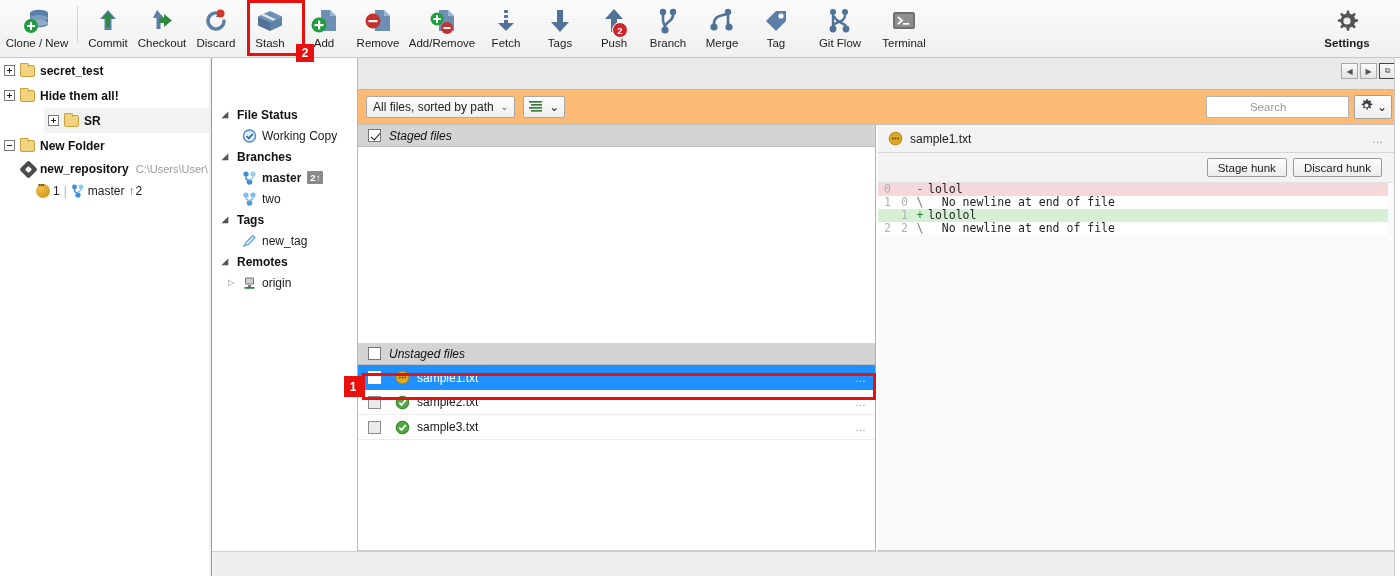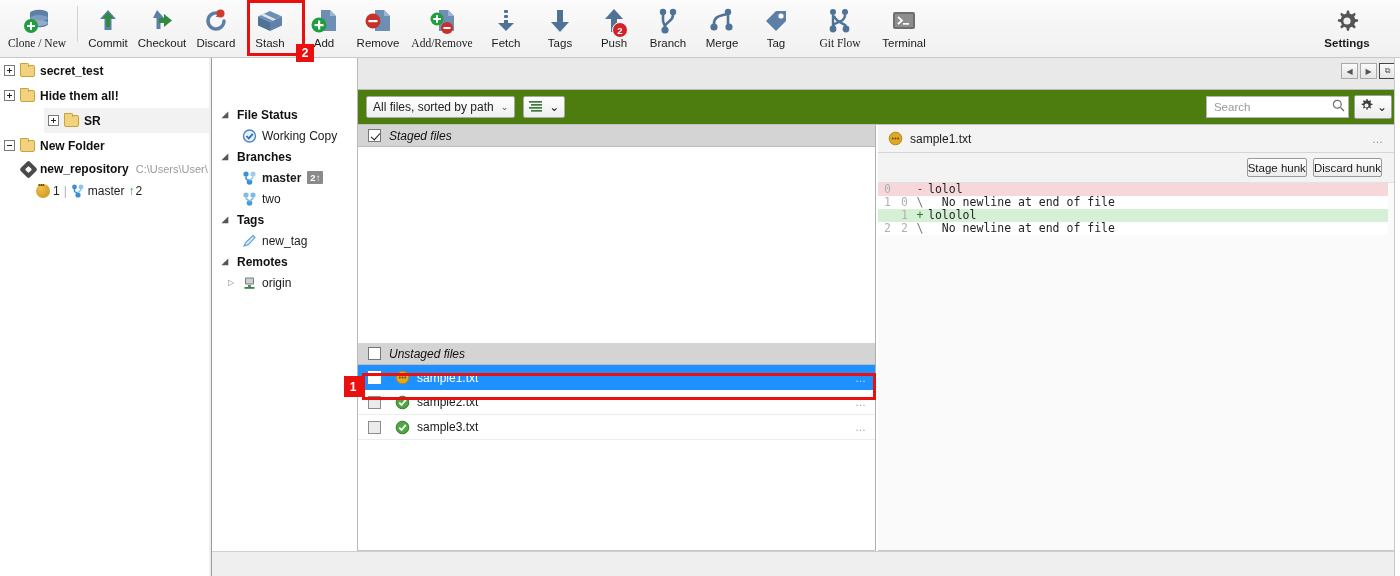--- a/index.html
+++ b/index.html
@@ -18,21 +18,21 @@
     position: absolute; left: 0; top: 0; width: 1400px; height: 58px;
     background: linear-gradient(#fbfbfb, #f0f0f0);
     border-bottom: 1px solid #c8c8c8;
     display: flex; align-items: flex-start;
   }
   .tb-item {
     width: 54px; height: 58px;
     display: flex; flex-direction: column; align-items: center; justify-content: flex-start;
     padding-top: 5px; position: relative; cursor: default;
   }
-  .tb-item.wide { width: 74px; font-family: Liberation Serif, serif; }
+  .tb-item.wide { width: 74px; }
   .tb-item .ic { height: 32px; display:flex; align-items:center; justify-content:center; position: relative;}
   .tb-item .lbl { font-size: 11.5px; color: #1c1c1c; line-height: 13px; white-space: nowrap; }
   .tb-sep { width: 1px; height: 36px; background: #d2d2d2; margin: 6px 3px 0 3px; }
   .tb-spacer { flex: 1; }
 
   .cnt-badge {
     position: absolute; background: #d0242b; color: #fff; border-radius: 50%;
     width: 16px; height: 16px; font-size: 9.5px; font-weight: bold;
     display: flex; align-items: center; justify-content: center;
     border: 1.5px solid #fff;
@@ -140,42 +140,42 @@
   .tree-item .mini { width: 15px; height: 14px; margin-right: 5px; flex:none; position:relative;}
   .bcount {
     background: #8a8a8a; color: #fff; font-size: 9.5px; font-weight: bold;
     padding: 0px 3px; margin-left: 6px; border-radius: 1px; line-height: 13px;
   }
   .tree-item .arrowr { width:10px; color:#888; font-size:8px; margin-left:-14px; margin-right:4px; flex:none;}
 
   
   .filterbar {
     position: absolute; left: 358px; top: 90px; width: 1042px; height: 35px;
-    background: #4d7c0f; border-bottom: 1px solid #c0c0c0;
+    background: #fdba74; border-bottom: 1px solid #c0c0c0;
     display: flex; align-items: center; padding: 0 8px;
   }
   .combo {
     height: 22px; background: linear-gradient(#fefefe,#efefef); border: 1px solid #a9a9a9;
     border-radius: 2px; display: flex; align-items: center; padding: 0 6px; font-size: 12px;
     color: #222;
   }
   .combo .cv { color: #555; margin-left: 7px; font-size: 9px; }
   .iconbtn {
     height: 22px; margin-left: 8px; background: linear-gradient(#fefefe,#efefef);
     border: 1px solid #a9a9a9; border-radius: 2px; display: flex; align-items: center;
     padding: 0 5px; gap: 6px;
   }
   .search-wrap { margin-left: auto; display: flex; align-items: center; }
   .searchbox {
     width: 143px; height: 22px; background: #fff; border: 1px solid #b4b4b4;
     display: flex; align-items: center; padding: 0 4px 0 7px;
   }
   .searchbox input {
     border: none; outline: none; font-size: 11.5px; width: 118px;
-    font-family: "Liberation Sans", sans-serif; color: #333; background: transparent;
+    font-family: "Liberation Sans", sans-serif; color: #333; background: transparent; margin-left: 36px;
   }
   .searchbox input::placeholder { color: #999; }
   .gearbtn {
     height: 24px; margin-left: 5px; background: linear-gradient(#fefefe,#ededed);
     border: 1px solid #a0a0a0; border-radius: 2px; display: flex; align-items: center;
     padding: 0 4px; gap: 3px;
   }
 
   .filelist {
     position: absolute; left: 358px; top: 125px; width: 518px; height: 426px;
@@ -218,21 +218,21 @@
     height: 28px; background: #f3f3f3; border-bottom: 1px solid #d6d6d6;
     display: flex; align-items: center; padding: 0 10px; font-size: 12px;
   }
   .diff-hdr .dots { color: #888; }
   .hunk-bar {
     height: 30px; background: #f3f3f3; border-bottom: 1px solid #e2e2e2;
     display: flex; align-items: center; justify-content: flex-end; padding: 0 12px; gap: 6px;
   }
   .hunkbtn {
     height: 19px; background: linear-gradient(#fdfdfd,#ececec); border: 1px solid #9a9a9a;
-    border-radius: 2px; font-size: 11.5px; padding: 0 0; display:flex; align-items:center;
+    border-radius: 2px; font-size: 11.5px; padding: 0 10px; display:flex; align-items:center;
     color:#1a1a1a;
   }
   .diff-body { background: #fff; font-family: "DejaVu Sans Mono", monospace; font-size: 11.5px; }
   .dline { height: 13px; display: flex; align-items: center; line-height: 13px; }
   .dline.del { background: #f7d8da; }
   .dline.add { background: #d6f0d6; }
   .gut { width: 17px; text-align: right; color: #b0b0b0; flex: none; padding-right: 4px; }
   .mark { width: 16px; text-align: center; flex: none; color: #777; }
   .dline.del .mark { color: #a33; }
   .dline.add .mark { color: #2a7a2a; }

